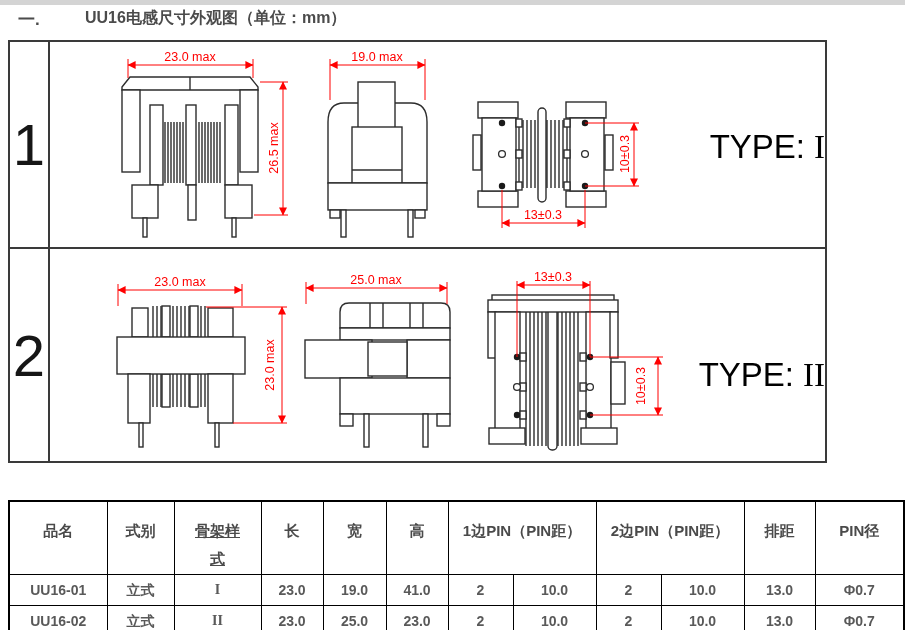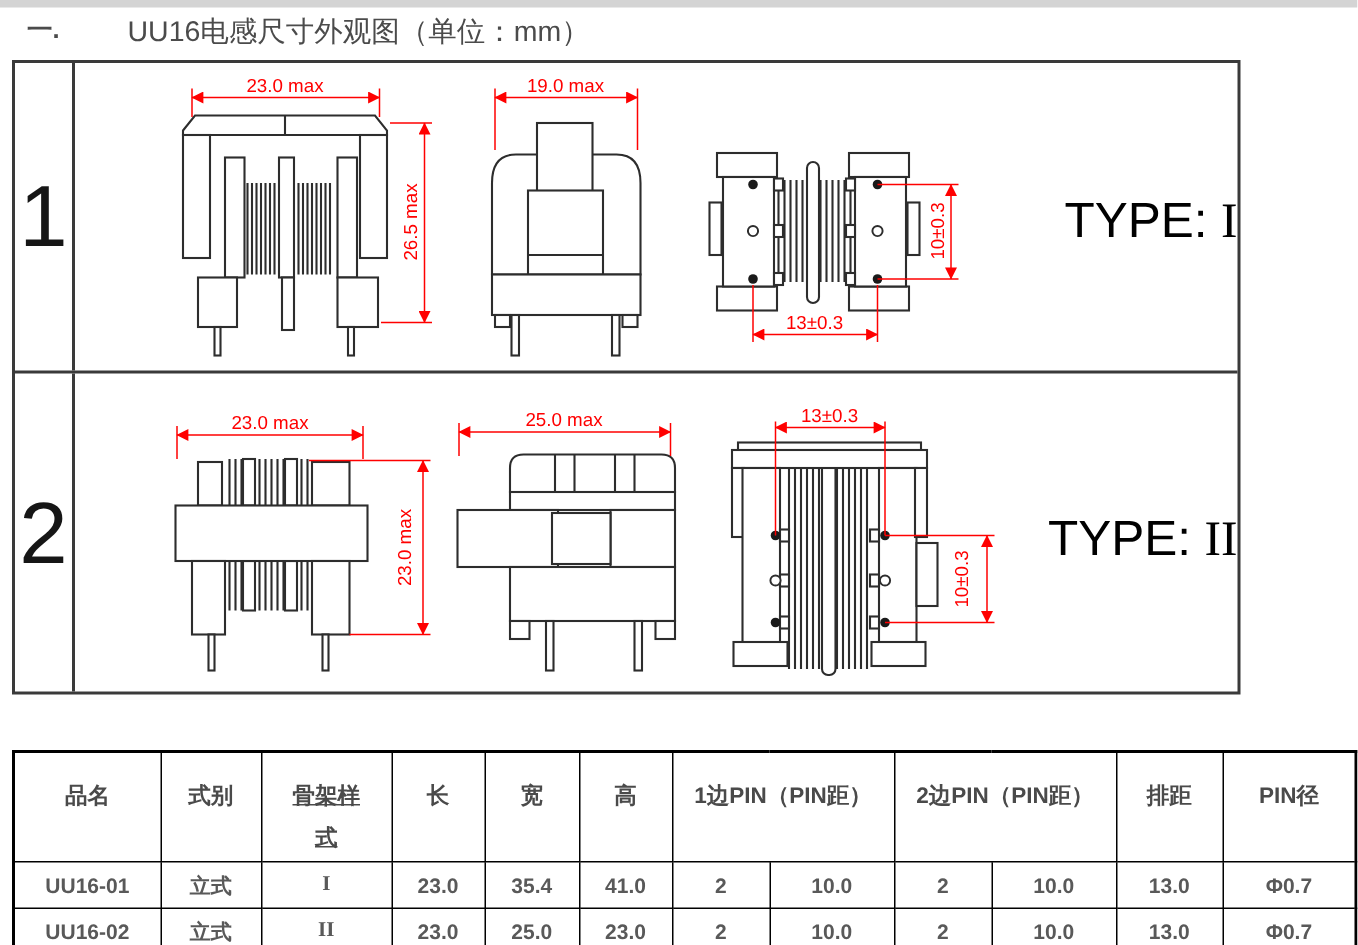--- a/index.html
+++ b/index.html
@@ -4,32 +4,32 @@
 <style>
   :root{ --dim-color:#ff0000; --line-color:#2d2d2d; }
   html,body{margin:0;padding:0;}
   body{
     width:905px;height:630px;background:#ffffff;position:relative;overflow:hidden;
     font-family:"Liberation Sans",sans-serif;
   }
   .topbar{position:absolute;left:0;top:0;width:905px;height:5px;background:#d4d4d4;}
   .title-row{position:absolute;left:0;top:8px;width:905px;height:26px;}
   .title-index{position:absolute;left:18px;top:0;font-size:17px;font-weight:bold;color:#4b4b4b;}
-  .title-text{position:absolute;left:85px;top:0;font-size:19px;font-weight:normal;color:#4b4b4b;}
+  .title-text{position:absolute;left:85px;top:0;font-size:16px;font-weight:bold;color:#4b4b4b;}
 
   
   .fig-box{position:absolute;left:8px;top:40px;width:819px;height:423px;border:2px solid #3a3a3a;box-sizing:border-box;}
   .fig-row{position:absolute;left:0;right:0;}
   .fig-row1{top:0;height:207px;border-bottom:2px solid #3a3a3a;box-sizing:border-box;}
   .fig-row2{top:207px;bottom:0;}
   .num-cell{position:absolute;left:0;top:0;bottom:0;width:40px;border-right:2px solid #3a3a3a;box-sizing:border-box;
     display:flex;align-items:center;justify-content:center;font-size:58px;color:#161616;}
   .type-label{position:absolute;left:655px;width:170px;text-align:right;font-size:33px;color:#000;white-space:nowrap;}
   .type-1{top:128px;}
-  .type-2{top:340px;}
+  .type-2{top:356px;}
   .type-numeral{font-family:"Liberation Serif",serif;margin-left:9px;}
 
   .draw{position:absolute;}
   .ln{stroke:var(--line-color);stroke-width:1.4;fill:none;}
   .f{fill:#ffffff;}
   .dim{stroke:var(--dim-color);stroke-width:1;fill:none;}
   .dim-text{fill:var(--dim-color);font-size:12.5px;font-family:"Liberation Sans",sans-serif;}
   .dimfill{fill:var(--dim-color);}
   .dot{fill:#1a1a1a;stroke:none;}
   .hole{fill:#ffffff;stroke:var(--line-color);stroke-width:1.3;}
@@ -256,21 +256,21 @@
     <td colspan="2">1边PIN（PIN距）</td>
     <td colspan="2">2边PIN（PIN距）</td>
     <td>排距</td>
     <td>PIN径</td>
   </tr>
   <tr class="data">
     <td>UU16-01</td>
     <td>立式</td>
     <td class="serif">I</td>
     <td>23.0</td>
-    <td>35.4</td>
+    <td>19.0</td>
     <td>41.0</td>
     <td>2</td>
     <td>10.0</td>
     <td>2</td>
     <td>10.0</td>
     <td>13.0</td>
     <td>Φ0.7</td>
   </tr>
   <tr class="data">
     <td>UU16-02</td>

